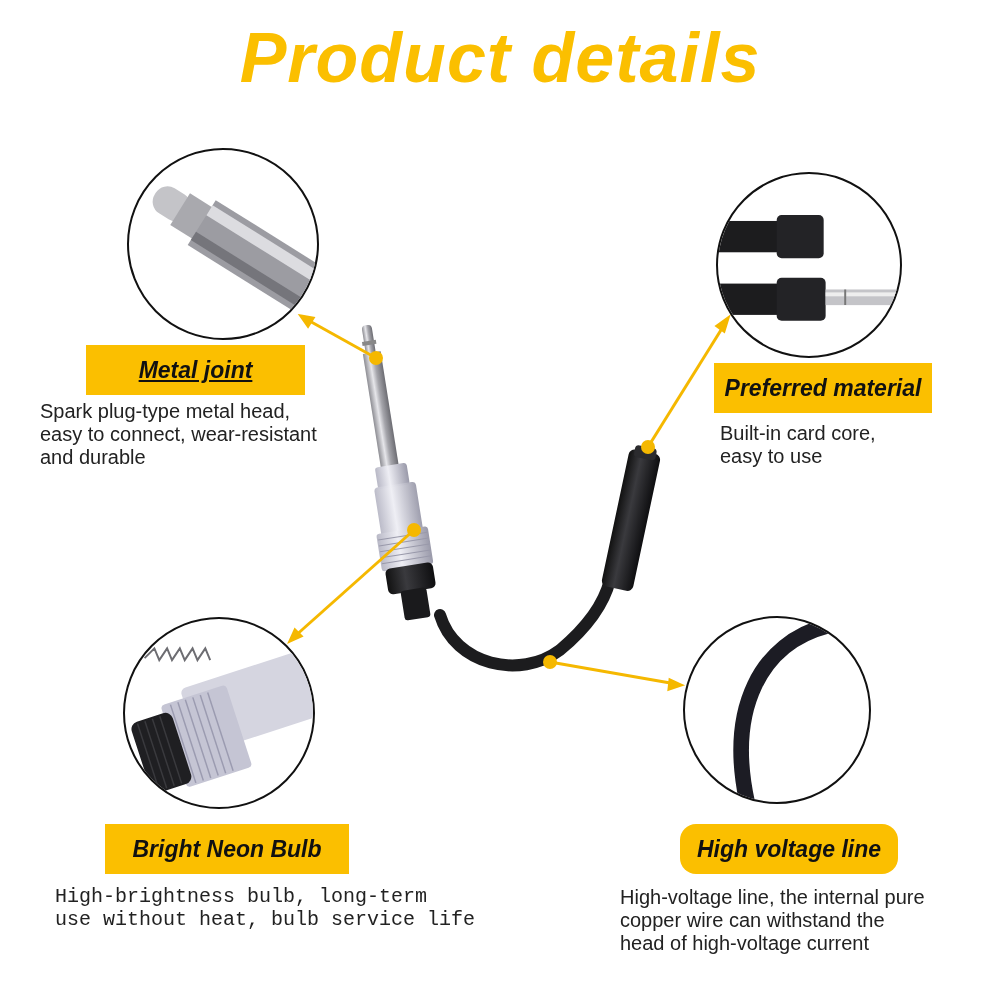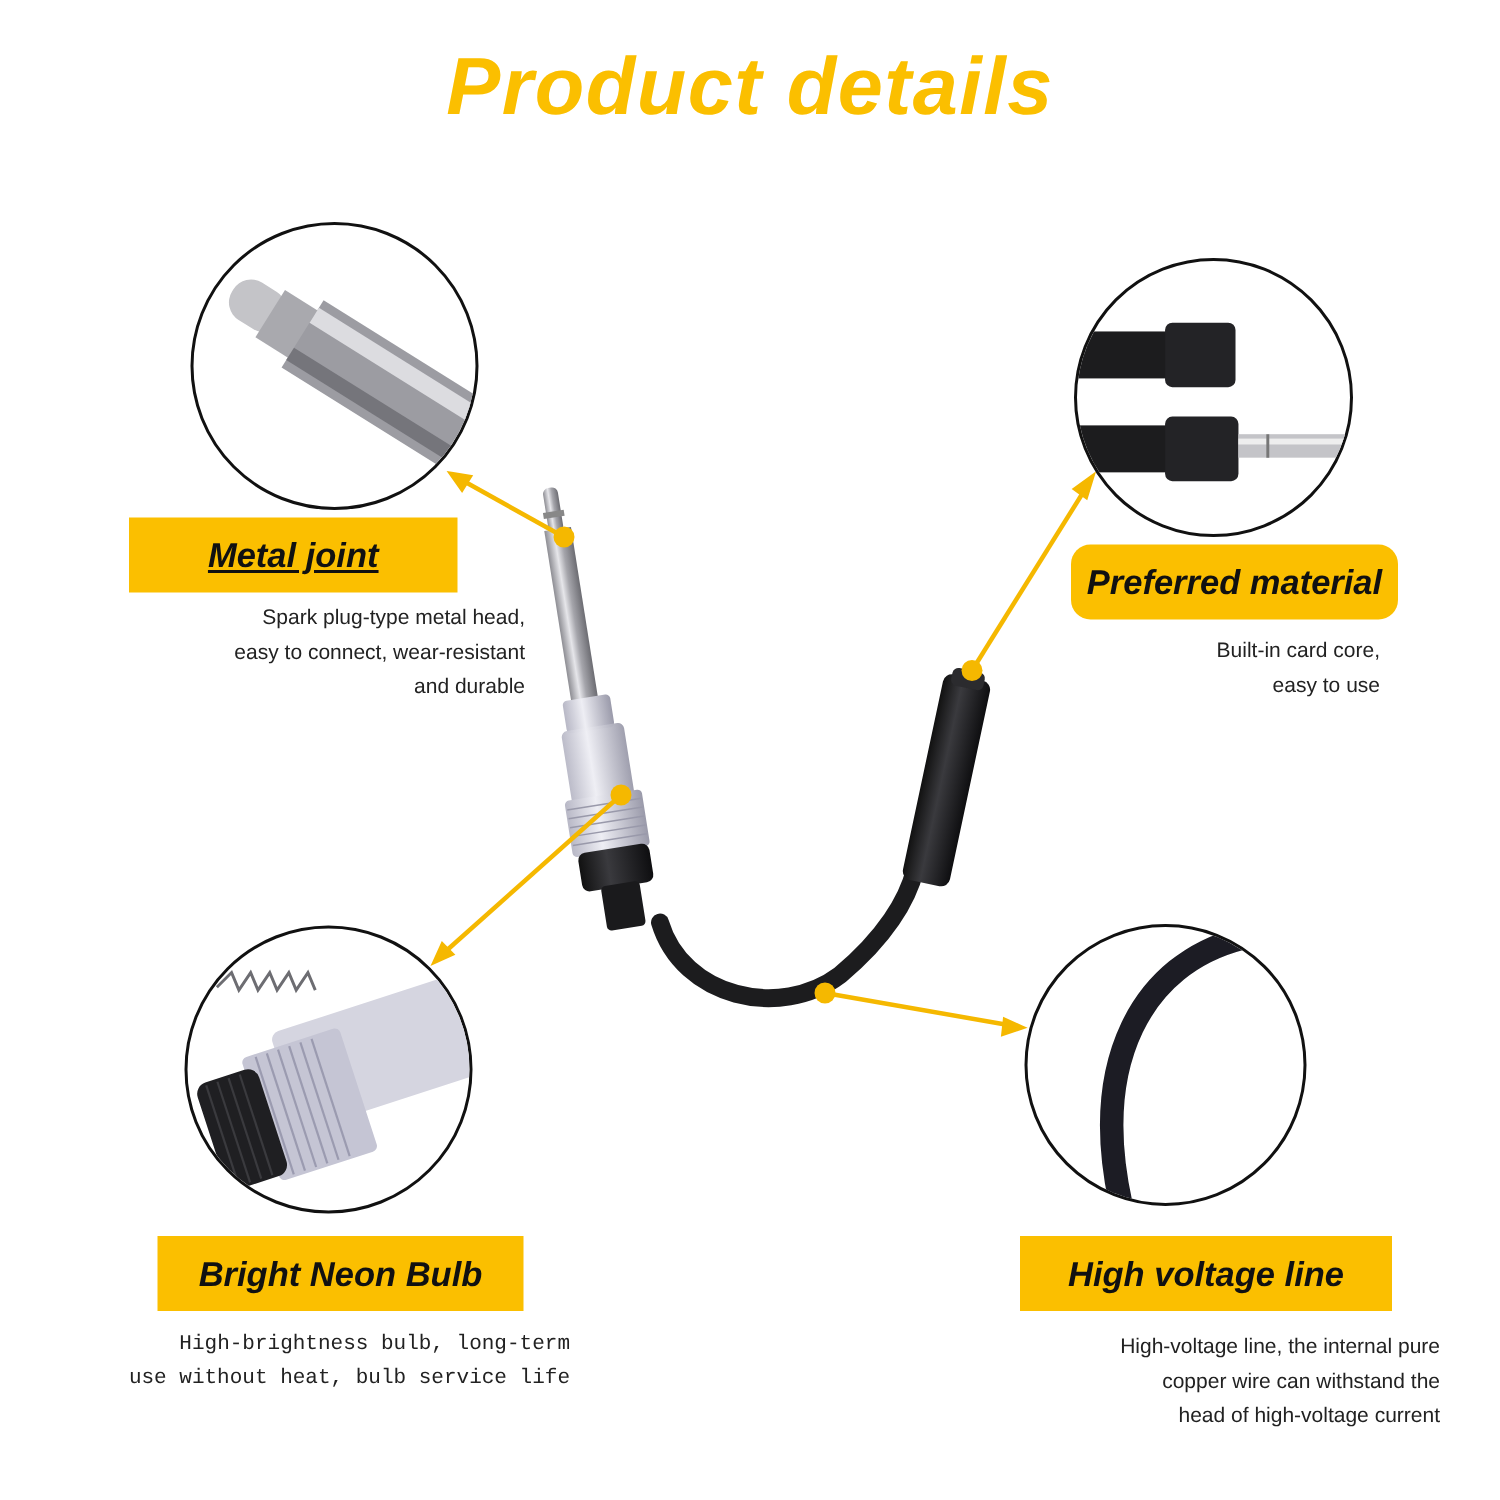--- a/index.html
+++ b/index.html
@@ -1,27 +1,27 @@
 <!DOCTYPE html>
 <html><head>
   <meta charset="utf-8">
   <style>
     html, body { margin: 0; padding: 0; background: #ffffff; }
     body { width: 1000px; height: 1000px; position: relative; overflow: hidden;
            font-family: "Liberation Sans", "DejaVu Sans", sans-serif; color: #1a1a1a; }
     .title { position: absolute; left: 0; top: 18px; width: 1000px; text-align: center;
-             font-size: 54px; font-weight: bold; font-style: italic; color: #FBBF00;
+             font-size: 70px; font-weight: bold; font-style: italic; color: #FBBF00;
              letter-spacing: 1px; line-height: 80px; }
     .circle { position: absolute; border: 2.5px solid #111; border-radius: 50%;
               background: #fff; overflow: hidden; box-sizing: border-box; }
     .circle svg { position: absolute; left: 0; top: 0; width: 100%; height: 100%; }
     .label { position: absolute; background: #FBBF00; height: 50px; display: flex;
              align-items: center; justify-content: center; font-size: 23px;
              font-style: italic; font-weight: bold; color: #111; }
-    .desc { position: absolute; text-align: right; font-size: 14px; line-height: 23px;
+    .desc { position: absolute; text-align: left; font-size: 20px; line-height: 23px;
             color: #222; }
     .desc div { white-space: nowrap; }
     #overlay { position: absolute; left: 0; top: 0; width: 1000px; height: 1000px;
                pointer-events: none; }
     #product { position: absolute; left: 0; top: 0; width: 1000px; height: 1000px; }
   </style>
 </head>
 <body>
 
 <div class="title">Product details</div>
@@ -156,30 +156,30 @@
   </svg>
 </div>
 
 <div class="label" style="left:86px; top:345px; width:219px;text-decoration:underline;">Metal joint</div>
 <div class="desc" style="left:40px; top:400px; width:310px;">
   <div>Spark plug-type metal head,</div>
   <div>easy to connect, wear-resistant</div>
   <div>and durable</div>
 </div>
 
-<div class="label" style="left:714px; top:363px; width:218px;border-radius:13px;">Preferred material</div>
+<div class="label" style="left:714px; top:363px; width:218px;">Preferred material</div>
 <div class="desc" style="left:720px; top:422px; width:200px;">
   <div>Built-in card core,</div>
   <div>easy to use</div>
 </div>
 
 <div class="label" style="left:105px; top:824px; width:244px;">Bright Neon Bulb</div>
 <div class="desc" style="left:55px; top:885px; width:325px;font-family:Liberation Mono, monospace;">
   <div>High-brightness bulb, long-term</div>
   <div>use without heat, bulb service life</div>
 </div>
 
-<div class="label" style="left:680px; top:824px; width:248px;">High voltage line</div>
+<div class="label" style="left:680px; top:824px; width:218px;border-radius:16px;">High voltage line</div>
 <div class="desc" style="left:620px; top:886px; width:340px;">
   <div>High-voltage line, the internal pure</div>
   <div>copper wire can withstand the</div>
   <div>head of high-voltage current</div>
 </div>
 
 </body></html>

